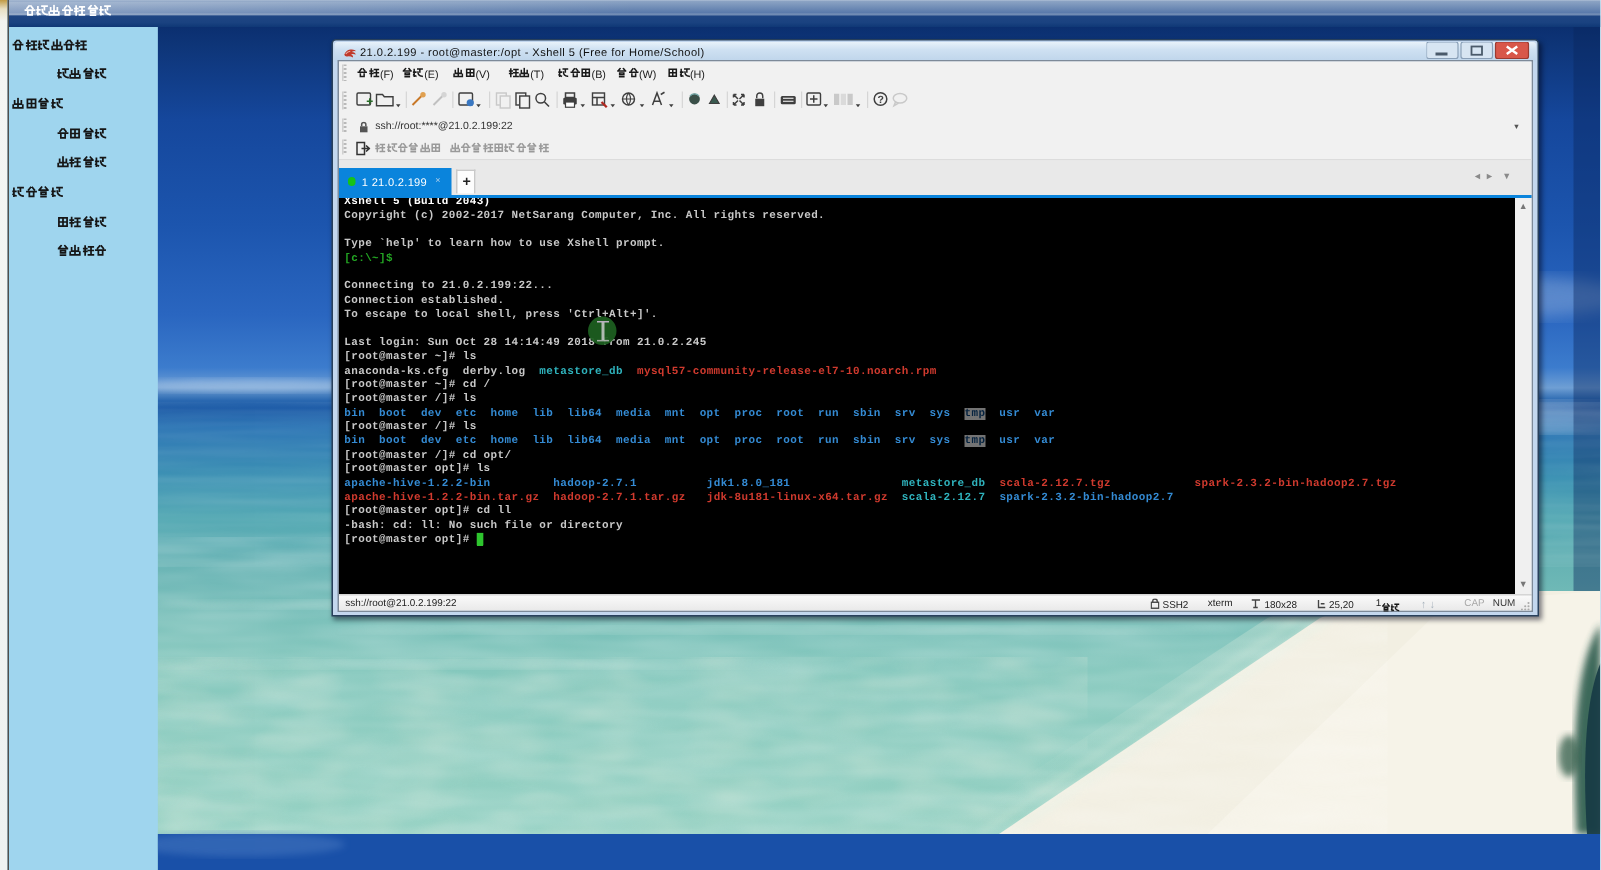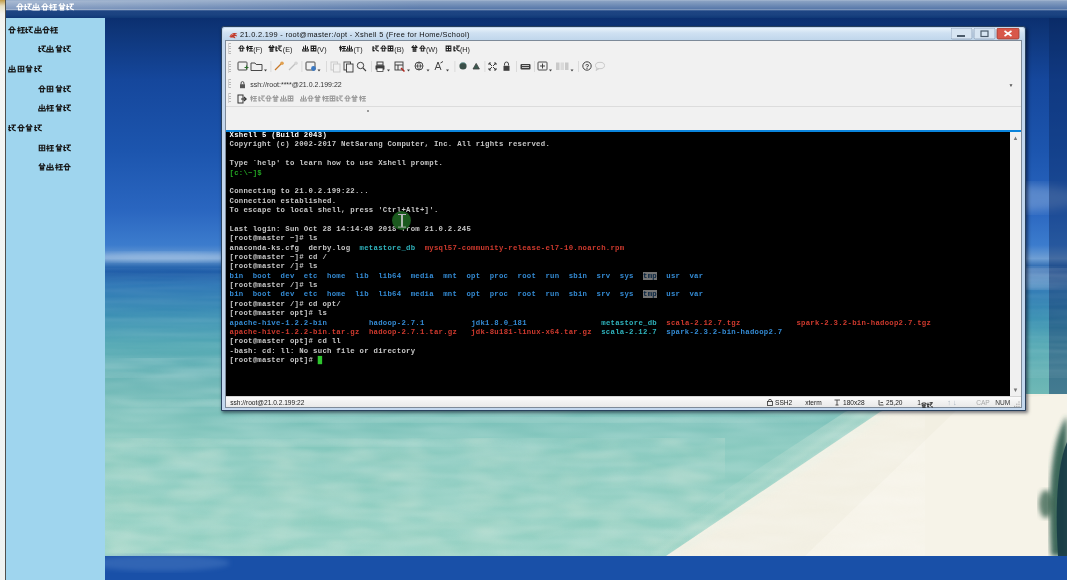--- a/index.html
+++ b/index.html
@@ -415,20 +415,29 @@
               </svg><svg class="z" width="7" height="7" viewBox="0 0 10 10" style="margin-right:0.4px">
                 <use href="#gd"></use>
               </svg><svg class="z" width="7" height="7" viewBox="0 0 10 10" style="margin-right:0.4px">
                 <use href="#ga"></use>
               </svg><svg class="z" width="7" height="7" viewBox="0 0 10 10" style="margin-right:0.4px">
                 <use href="#gc"></use>
               </svg><svg class="z" width="7" height="7" viewBox="0 0 10 10" style="margin-right:0.4px">
                 <use href="#gb"></use>
               </svg><span style="display:inline-block;width:1.5px;height:1.5px;background:#9a9a9a;vertical-align:bottom;margin:0 0 1px 1px"></span></div>
       </div>
+      <div id="tabstrip">
+        <div id="tab1">
+          <div class="dot"></div>
+          <div class="tt">1 21.0.2.199</div>
+          <div class="x">×</div>
+        </div>
+        <div id="tabplus"></div>
+        <div id="tabarrows">◄►&nbsp;▼</div>
+      </div>
       <div id="bluebar"></div>
       <div id="term">
         <pre><span class="w">Xshell 5 (Build 2043)</span>
 Copyright (c) 2002-2017 NetSarang Computer, Inc. All rights reserved.
 
 Type `help' to learn how to use Xshell prompt.
 <span class="g">[c:\~]$</span>
 
 Connecting to 21.0.2.199:22...
 Connection established.

